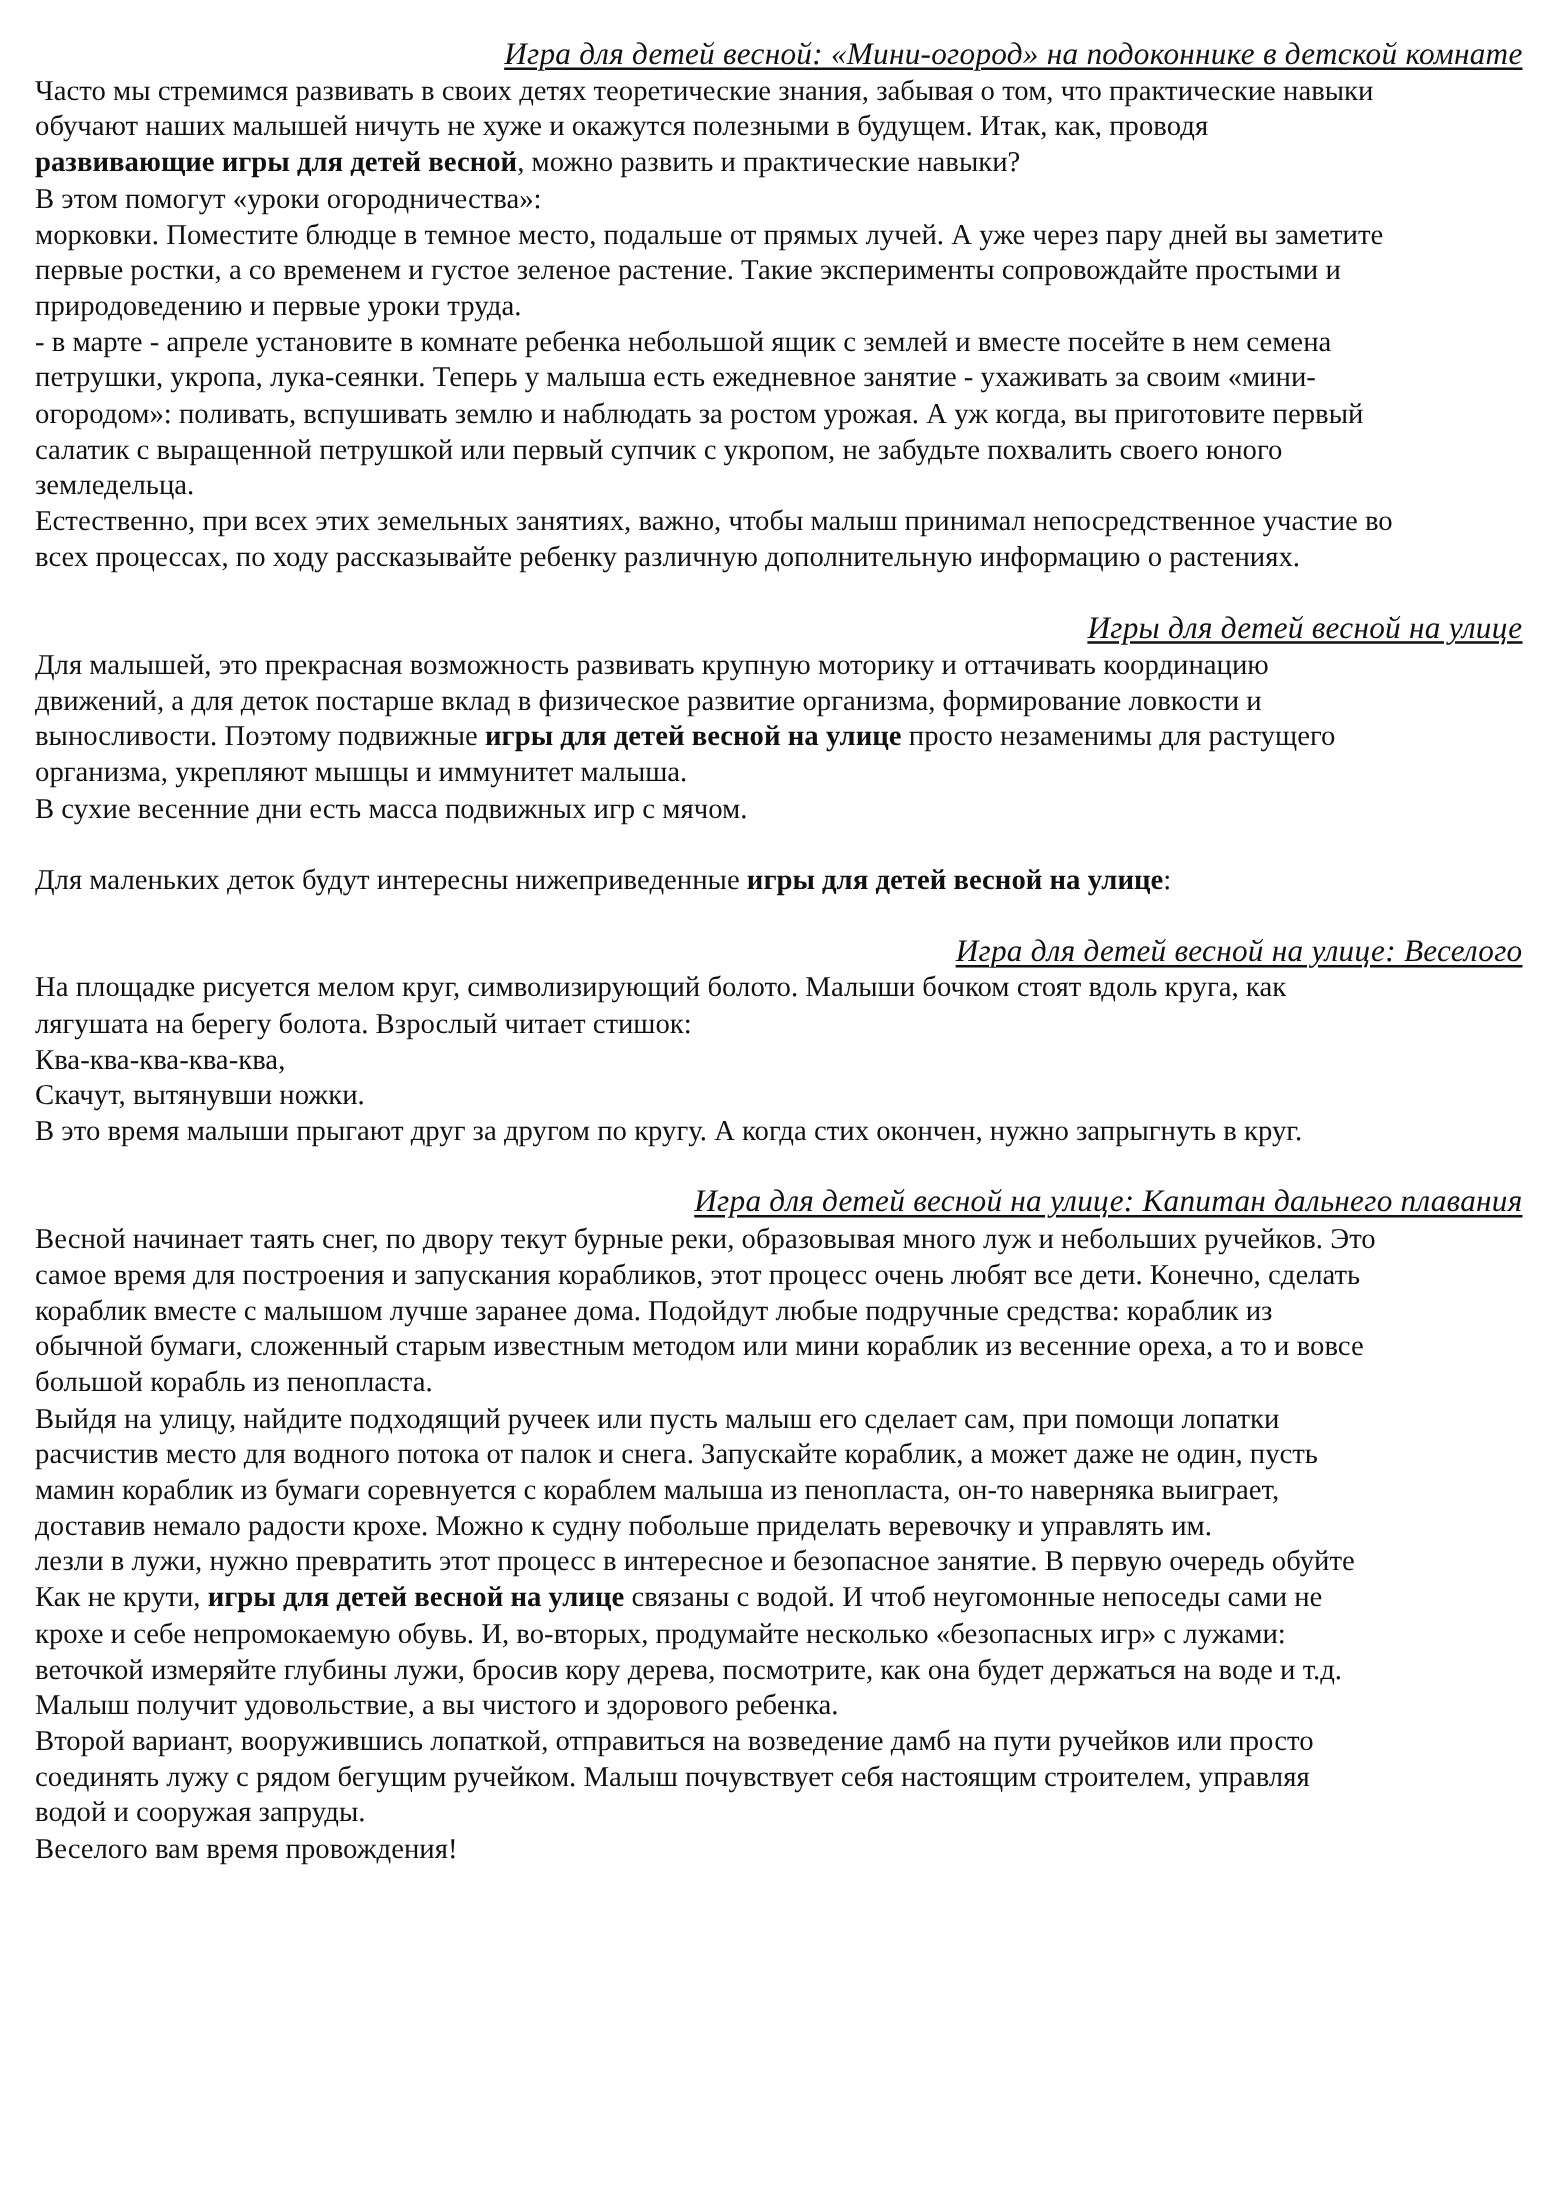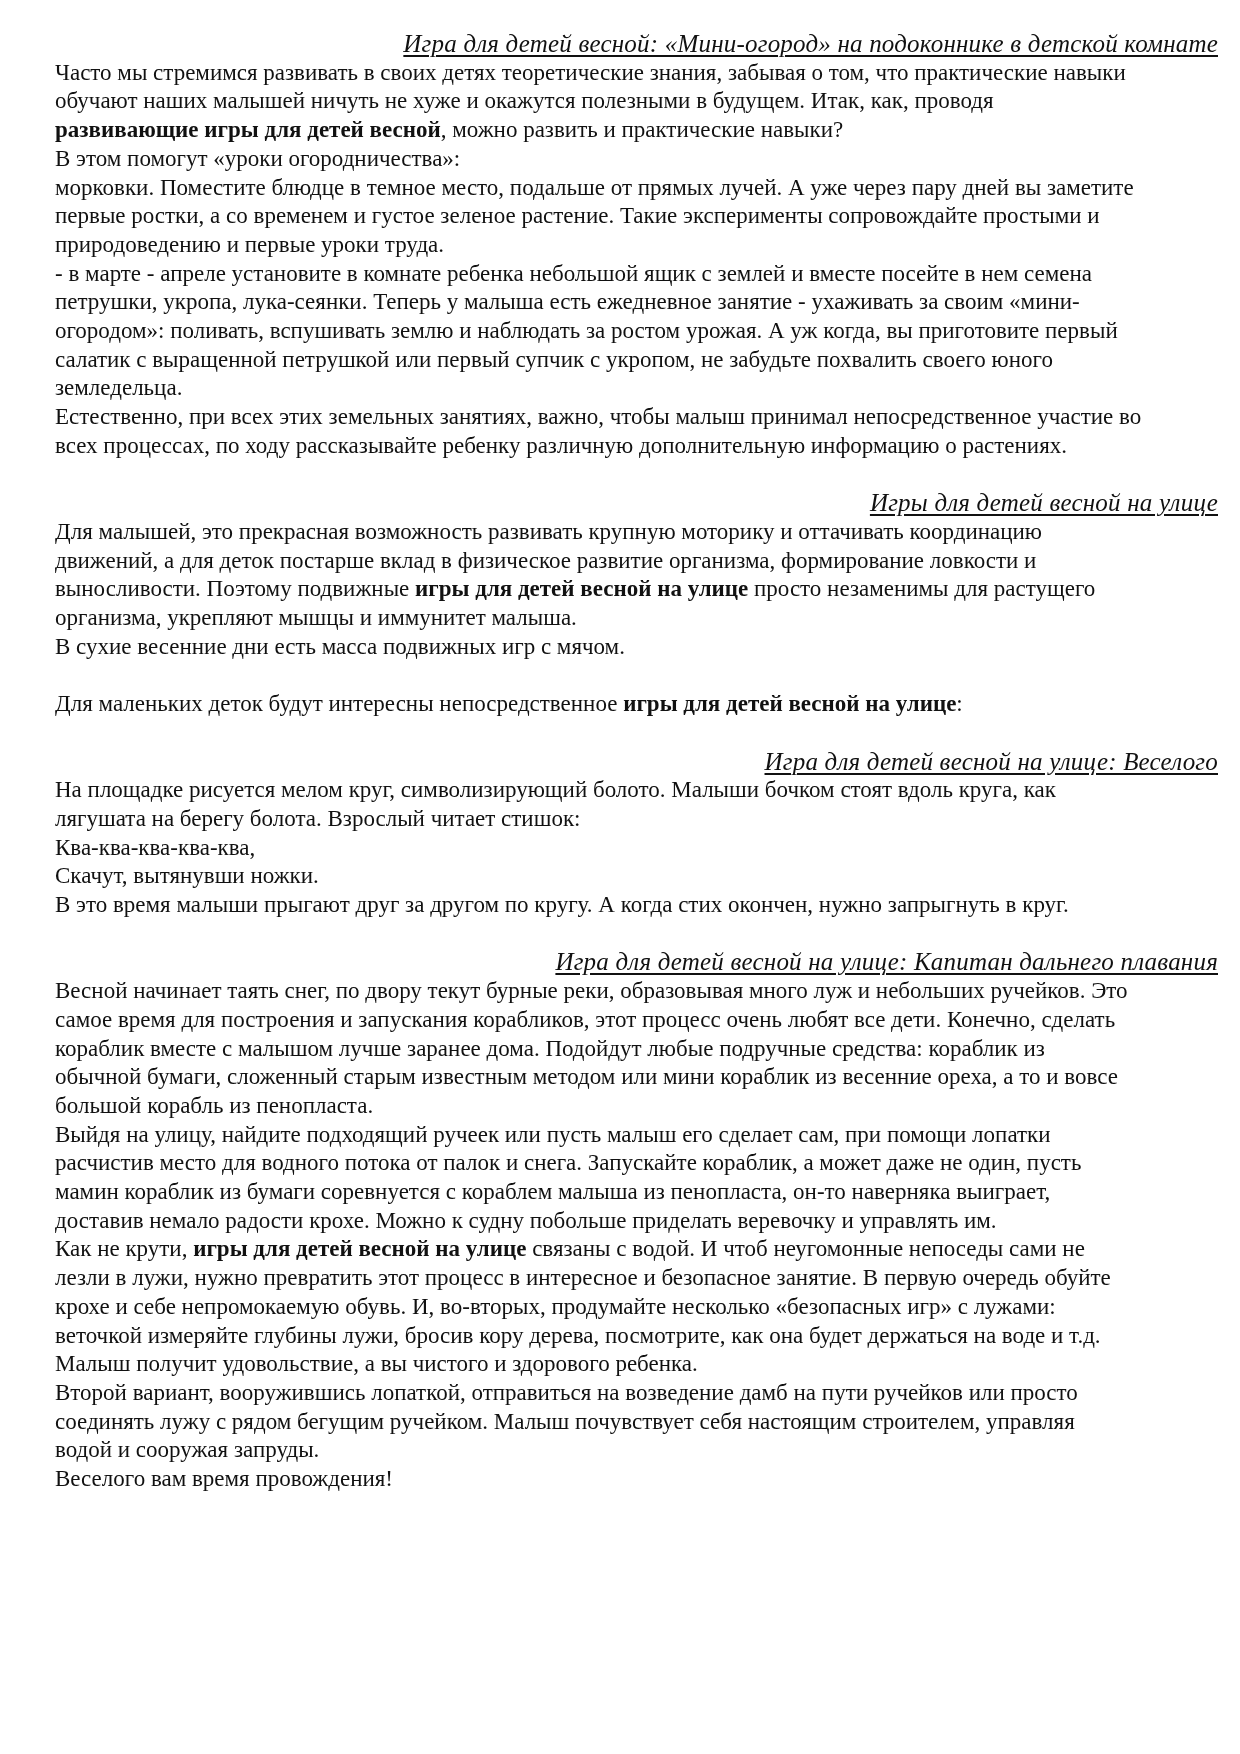--- a/index.html
+++ b/index.html
@@ -31,21 +31,20 @@
       font-size: 25px;
       line-height: 28.7px;
       display: block;
       letter-spacing: 0.2px;
       text-align: right;
     }
     .line {
       display: block;
       white-space: nowrap;
       min-height: 28.7px;
-      margin-left: 27px;
     }
     .blank {
       display: block;
       height: 28.7px;
     }
     b {
       font-weight: bold;
     }
   </style>
 </head>
@@ -74,21 +73,21 @@
   <span class="blank"></span>
 
   <div>
     <span class="section-title">Игры для детей весной на улице</span>
     <span class="line">Для малышей, это прекрасная возможность развивать крупную моторику и оттачивать координацию</span>
     <span class="line">движений, а для деток постарше вклад в физическое развитие организма, формирование ловкости и</span>
     <span class="line"><span>выносливости. Поэтому подвижные </span><b>игры для детей весной на улице</b><span> просто незаменимы для растущего</span></span>
     <span class="line">организма, укрепляют мышцы и иммунитет малыша.</span>
     <span class="line">В сухие весенние дни есть масса подвижных игр с мячом.</span>
     <span class="blank"></span>
-    <span class="line"><span>Для маленьких деток будут интересны непосредственное </span><b>игры для детей весной на улице</b><span>:</span></span>
+    <span class="line"><span>Для маленьких деток будут интересны нижеприведенные </span><b>игры для детей весной на улице</b><span>:</span></span>
   </div>
 
   <span class="blank"></span>
 
   <div>
     <span class="section-title">Игра для детей весной на улице: Веселого</span>
     <span class="line">На площадке рисуется мелом круг, символизирующий болото. Малыши бочком стоят вдоль круга, как</span>
     <span class="line">лягушата на берегу болота. Взрослый читает стишок:</span>
     <span class="line">Ква-ква-ква-ква-ква,</span>
     <span class="line">Скачут, вытянувши ножки.</span>
@@ -101,22 +100,22 @@
     <span class="section-title">Игра для детей весной на улице: Капитан дальнего плавания</span>
     <span class="line">Весной начинает таять снег, по двору текут бурные реки, образовывая много луж и небольших ручейков. Это</span>
     <span class="line">самое время для построения и запускания корабликов, этот процесс очень любят все дети. Конечно, сделать</span>
     <span class="line">кораблик вместе с малышом лучше заранее дома. Подойдут любые подручные средства: кораблик из</span>
     <span class="line">обычной бумаги, сложенный старым известным методом или мини кораблик из весенние ореха, а то и вовсе</span>
     <span class="line">большой корабль из пенопласта.</span>
     <span class="line">Выйдя на улицу, найдите подходящий ручеек или пусть малыш его сделает сам, при помощи лопатки</span>
     <span class="line">расчистив место для водного потока от палок и снега. Запускайте кораблик, а может даже не один, пусть</span>
     <span class="line">мамин кораблик из бумаги соревнуется с кораблем малыша из пенопласта, он-то наверняка выиграет,</span>
     <span class="line">доставив немало радости крохе. Можно к судну побольше приделать веревочку и управлять им.</span>
+    <span class="line">лезли в лужи, нужно превратить этот процесс в интересное и безопасное занятие. В первую очередь обуйте</span>
     <span class="line"><span>Как не крути, </span><b>игры для детей весной на улице</b><span> связаны с водой. И чтоб неугомонные непоседы сами не</span></span>
-    <span class="line">лезли в лужи, нужно превратить этот процесс в интересное и безопасное занятие. В первую очередь обуйте</span>
     <span class="line">крохе и себе непромокаемую обувь. И, во-вторых, продумайте несколько «безопасных игр» с лужами:</span>
     <span class="line">веточкой измеряйте глубины лужи, бросив кору дерева, посмотрите, как она будет держаться на воде и т.д.</span>
     <span class="line">Малыш получит удовольствие, а вы чистого и здорового ребенка.</span>
     <span class="line">Второй вариант, вооружившись лопаткой, отправиться на возведение дамб на пути ручейков или просто</span>
     <span class="line">соединять лужу с рядом бегущим ручейком. Малыш почувствует себя настоящим строителем, управляя</span>
     <span class="line">водой и сооружая запруды.</span>
     <span class="line">Веселого вам время провождения!</span>
   </div>
 
 </div>

